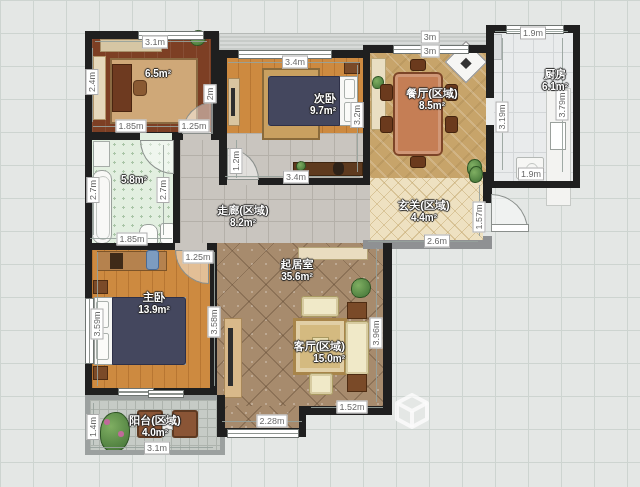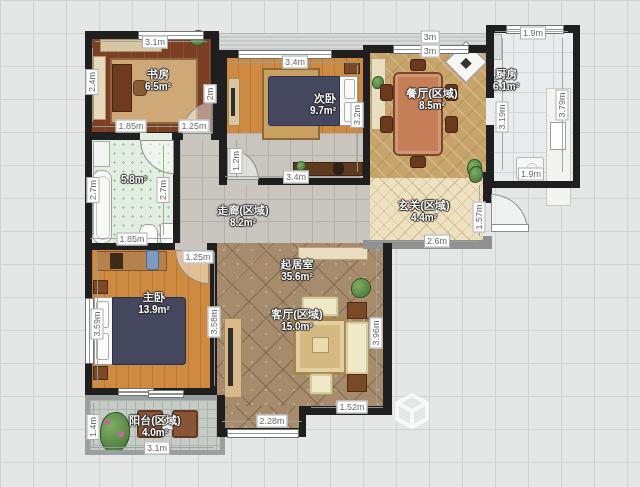--- a/index.html
+++ b/index.html
@@ -251,32 +251,31 @@
 <div class="dim" style="left:437px;top:241px;">2.6m</div>
 <div class="dim dimv" style="left:97px;top:324px;">3.59m</div>
 <div class="dim dimv" style="left:214px;top:322px;">3.58m</div>
 <div class="dim dimv" style="left:376px;top:333px;">3.96m</div>
 <div class="dim" style="left:352px;top:407px;">1.52m</div>
 <div class="dim" style="left:272px;top:421px;">2.28m</div>
 <div class="dim dimv" style="left:93px;top:427px;">1.4m</div>
 <div class="dim" style="left:157px;top:448px;">3.1m</div>
 
 <div class="rl" style="left:110px;top:68px;">
-  <div class="nm">书房</div>
   <div class="ar">6.5m²</div>
 </div>
 <div class="rl" style="left:240px;top:92px;text-align:right;">
   <div class="nm">次卧</div>
   <div class="ar">9.7m²</div>
 </div>
 <div class="rl" style="left:384px;top:87px;">
   <div class="nm">餐厅(区域)</div>
   <div class="ar">8.5m²</div>
 </div>
-<div class="rl" style="left:458px;top:68px;">
+<div class="rl" style="left:507px;top:68px;">
   <div class="nm">厨房</div>
   <div class="ar">6.1m²</div>
 </div>
 <div class="rl" style="left:86px;top:174px;">
   <div class="ar">5.8m²</div>
 </div>
 <div class="rl" style="left:195px;top:204px;">
   <div class="nm">走廊(区域)</div>
   <div class="ar">8.2m²</div>
 </div>
@@ -285,21 +284,21 @@
   <div class="ar">4.4m²</div>
 </div>
 <div class="rl" style="left:106px;top:291px;">
   <div class="nm">主卧</div>
   <div class="ar">13.9m²</div>
 </div>
 <div class="rl" style="left:249px;top:258px;">
   <div class="nm">起居室</div>
   <div class="ar">35.6m²</div>
 </div>
-<div class="rl" style="left:249px;top:308px;">
+<div class="rl" style="left:249px;top:340px;text-align:right;">
   <div class="nm">客厅(区域)</div>
   <div class="ar">15.0m²</div>
 </div>
 <div class="rl" style="left:107px;top:414px;">
   <div class="nm">阳台(区域)</div>
   <div class="ar">4.0m²</div>
 </div>
 
 <div class="wm" style="left:393px;top:392px;">
   <svg width="38" height="38" viewBox="0 0 38 38">

